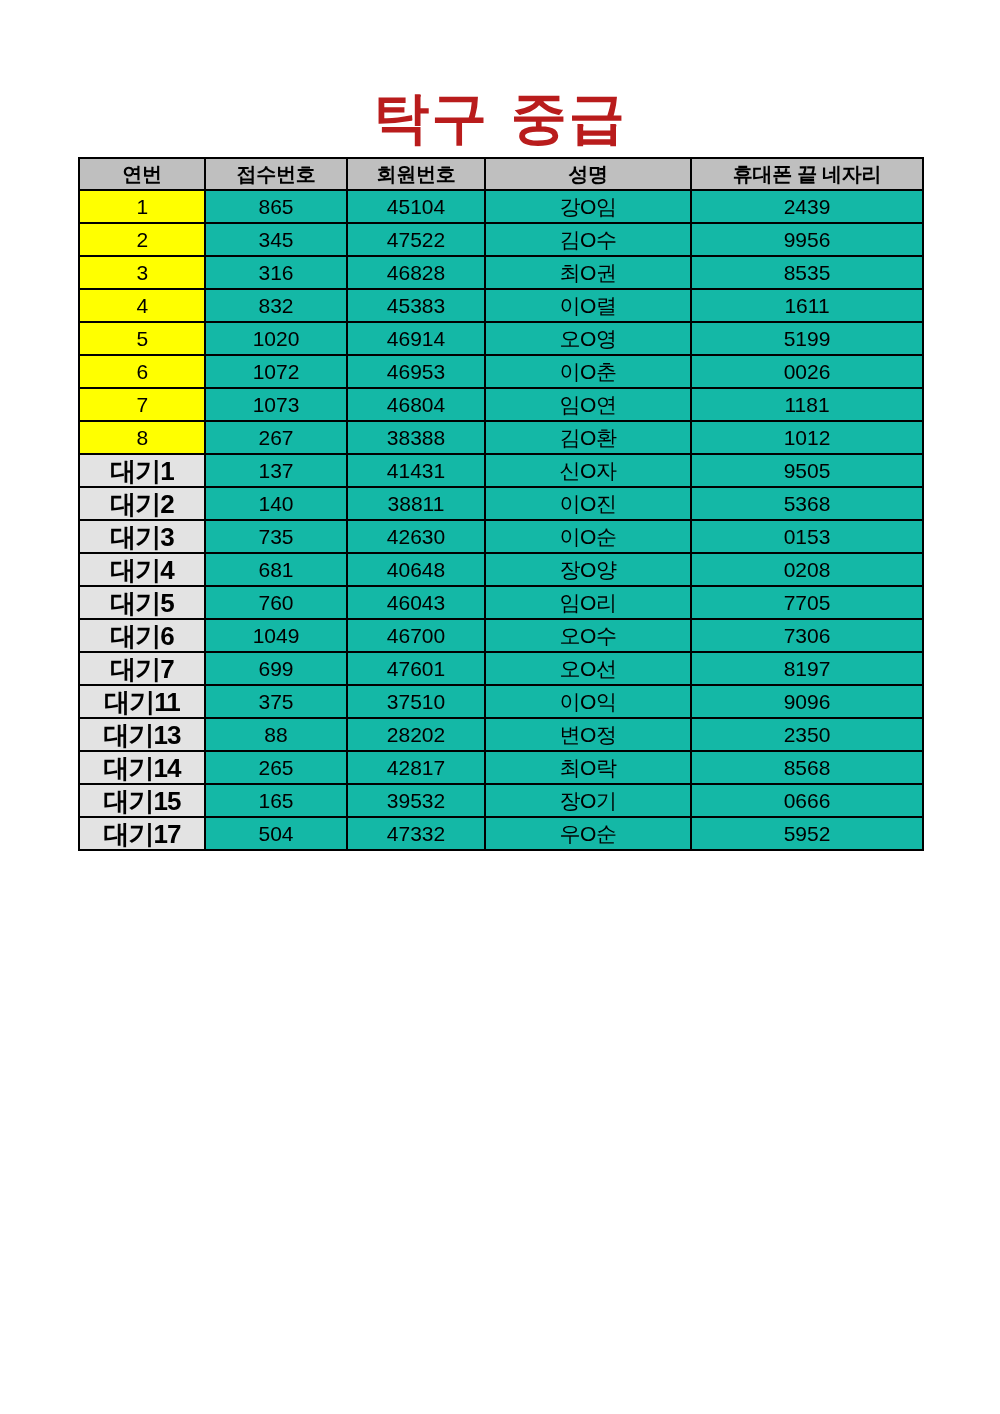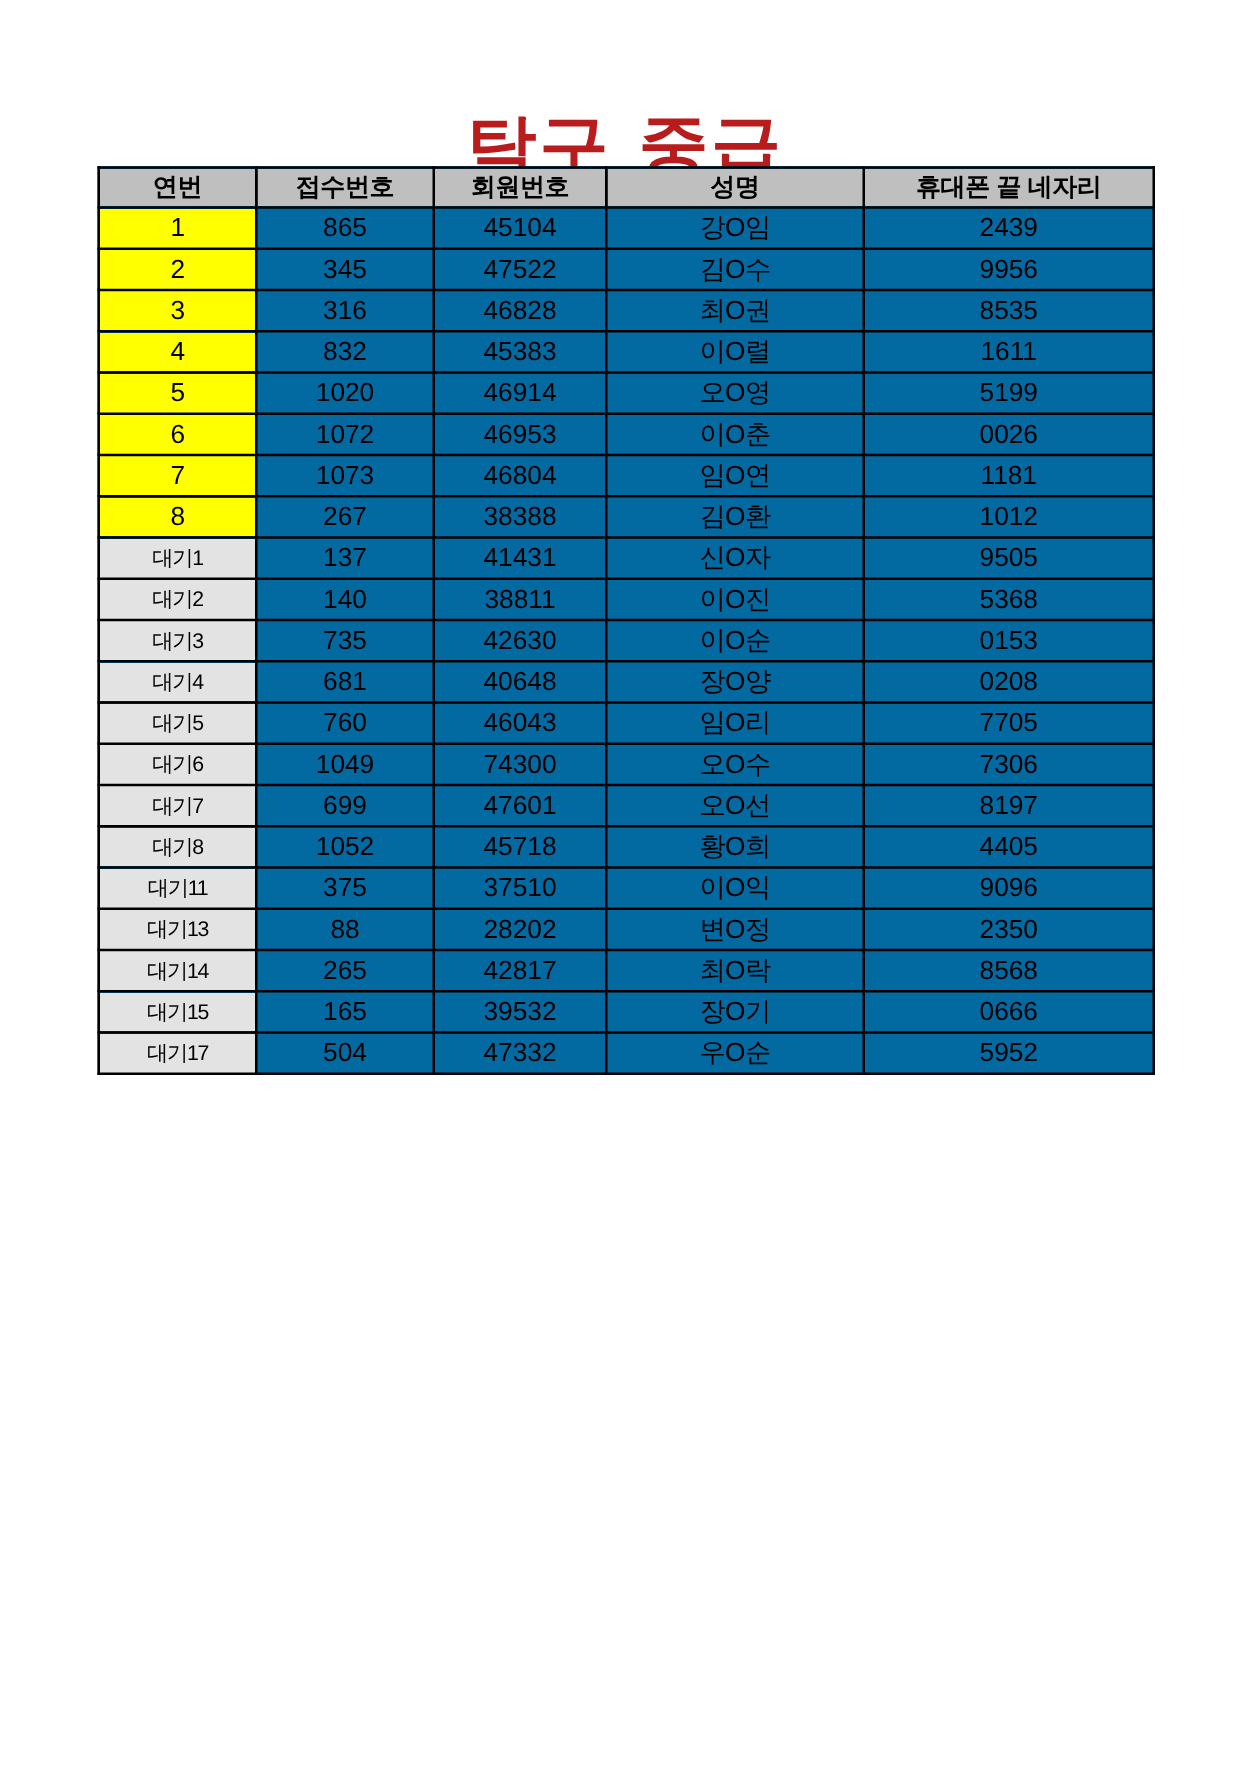--- a/index.html
+++ b/index.html
@@ -46,21 +46,22 @@
   .table-wrap {
     position: absolute;
     left: 78px;
     top: 133px;
     width: 844px;
   }
   table.roster {
     border-collapse: collapse;
     table-layout: fixed;
     width: 844px;
-    background: #0369a1;
+    background: #14b8a6;
+    margin-top: 24px;
   }
   table.roster col.c-seq    { width: 126px; }
   table.roster col.c-recv   { width: 142px; }
   table.roster col.c-member { width: 138px; }
   table.roster col.c-name   { width: 206px; }
   table.roster col.c-phone  { width: 232px; }
 
   table.roster th,
   table.roster td {
     border: 2px solid #000000;
@@ -86,22 +87,23 @@
   
   td.seq-cell {
     font-size: 22px;
     letter-spacing: -0.5px;
   }
   td.seq-cell.enrolled {
     background: #ffff00;
   }
   td.seq-cell.waiting {
     background: #e3e3e3;
-    font-size: 17px;
+    font-size: 26px;
     letter-spacing: -1px;
+    font-weight: bold;
   }
 
   td.num-cell,
   td.phone-cell {
     font-size: 22px;
   }
   td.name-cell {
     font-size: 23px;
     letter-spacing: -0.5px;
   }
@@ -221,39 +223,32 @@
           <tr>
             <td class="seq-cell waiting">대기5</td>
             <td class="num-cell">760</td>
             <td class="num-cell">46043</td>
             <td class="name-cell">임O리</td>
             <td class="phone-cell">7705</td>
           </tr>
           <tr>
             <td class="seq-cell waiting">대기6</td>
             <td class="num-cell">1049</td>
-            <td class="num-cell">74300</td>
+            <td class="num-cell">46700</td>
             <td class="name-cell">오O수</td>
             <td class="phone-cell">7306</td>
           </tr>
           <tr>
             <td class="seq-cell waiting">대기7</td>
             <td class="num-cell">699</td>
             <td class="num-cell">47601</td>
             <td class="name-cell">오O선</td>
             <td class="phone-cell">8197</td>
           </tr>
           <tr>
-            <td class="seq-cell waiting">대기8</td>
-            <td class="num-cell">1052</td>
-            <td class="num-cell">45718</td>
-            <td class="name-cell">황O희</td>
-            <td class="phone-cell">4405</td>
-          </tr>
-          <tr>
             <td class="seq-cell waiting">대기11</td>
             <td class="num-cell">375</td>
             <td class="num-cell">37510</td>
             <td class="name-cell">이O익</td>
             <td class="phone-cell">9096</td>
           </tr>
           <tr>
             <td class="seq-cell waiting">대기13</td>
             <td class="num-cell">88</td>
             <td class="num-cell">28202</td>

